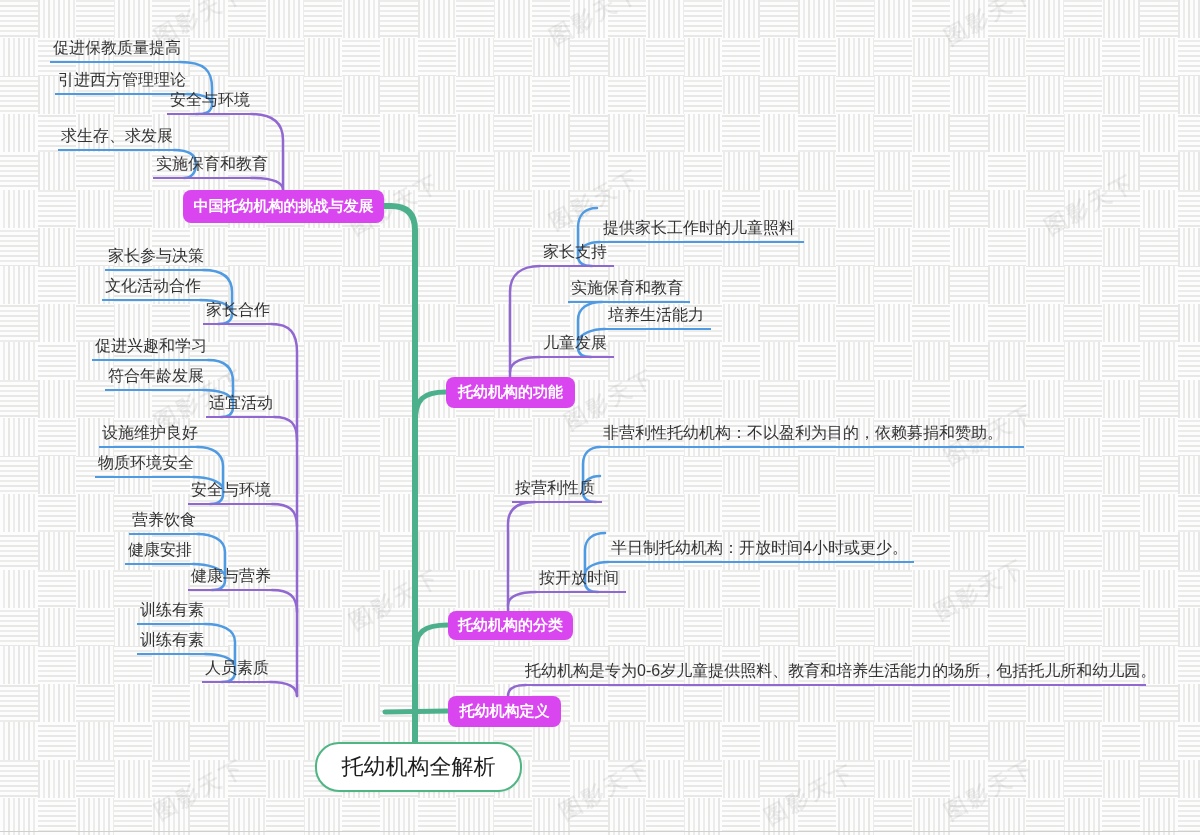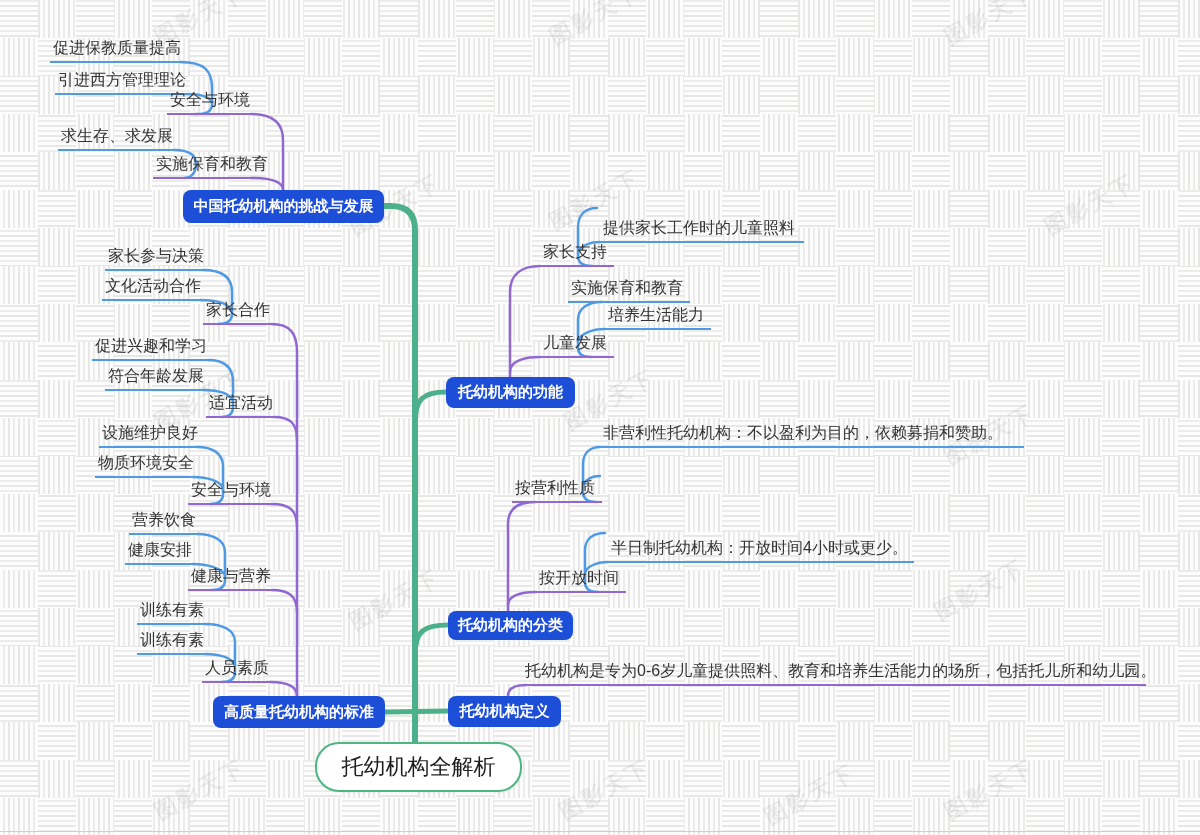--- a/index.html
+++ b/index.html
@@ -29,21 +29,21 @@
   }
   svg.links{position:absolute;left:0;top:0;z-index:2;}
   .node{
     position:absolute;z-index:3;font-size:16px;line-height:22px;color:#333;
     padding:0 3px 2px 3px;border-bottom:2px solid #4d7c0f;white-space:nowrap;
     cursor:default;
   }
   .u-blue{border-bottom-color:#4F9BE3;}
   .u-purple{border-bottom-color:#9168D1;}
   .box{
-    position:absolute;z-index:4;background:#1d4ed8;color:#fff;
+    position:absolute;z-index:4;background:#d946ef;color:#fff;
     font-size:15px;font-weight:bold;white-space:nowrap;
     display:flex;align-items:center;justify-content:center;
     border-radius:8px;
   }
   .root{
     position:absolute;z-index:5;background:#fff;border:2px solid #4fb583;
     border-radius:24px;display:flex;align-items:center;justify-content:center;
     font-size:22px;color:#1d1d1d;white-space:nowrap;
     box-shadow:0 1px 2px rgba(0,0,0,0.05);
   }
@@ -138,21 +138,20 @@
   <div class="node u-purple" style="left:206px;top:392px;width:68px">适宜活动</div>
   <div class="node u-blue" style="left:99px;top:422px;width:98px">设施维护良好</div>
   <div class="node u-blue" style="left:95px;top:452px;width:98px">物质环境安全</div>
   <div class="node u-purple" style="left:188px;top:479px;width:84px">安全与环境</div>
   <div class="node u-blue" style="left:129px;top:509px;width:68px">营养饮食</div>
   <div class="node u-blue" style="left:125px;top:539px;width:68px">健康安排</div>
   <div class="node u-purple" style="left:188px;top:565px;width:84px">健康与营养</div>
   <div class="node u-blue" style="left:137px;top:599px;width:68px">训练有素</div>
   <div class="node u-blue" style="left:137px;top:629px;width:68px">训练有素</div>
   <div class="node u-purple" style="left:202px;top:657px;width:68px">人员素质</div>
-  <div class="box" style="left:213px;top:696px;width:172px;height:32px">高质量托幼机构的标准</div>
 
   <div class="node u-blue" style="left:600px;top:217px;width:198px">提供家长工作时的儿童照料</div>
   <div class="node u-purple" style="left:540px;top:241px;width:68px">家长支持</div>
   <div class="node u-blue" style="left:568px;top:277px;width:116px">实施保育和教育</div>
   <div class="node u-blue" style="left:605px;top:304px;width:100px">培养生活能力</div>
   <div class="node u-purple" style="left:540px;top:332px;width:68px">儿童发展</div>
   <div class="box" style="left:446px;top:377px;width:129px;height:31px">托幼机构的功能</div>
 
   <div class="node u-blue" style="left:600px;top:422px;width:418px">非营利性托幼机构：不以盈利为目的，依赖募捐和赞助。</div>
   <div class="node u-purple" style="left:512px;top:477px;width:84px">按营利性质</div>

